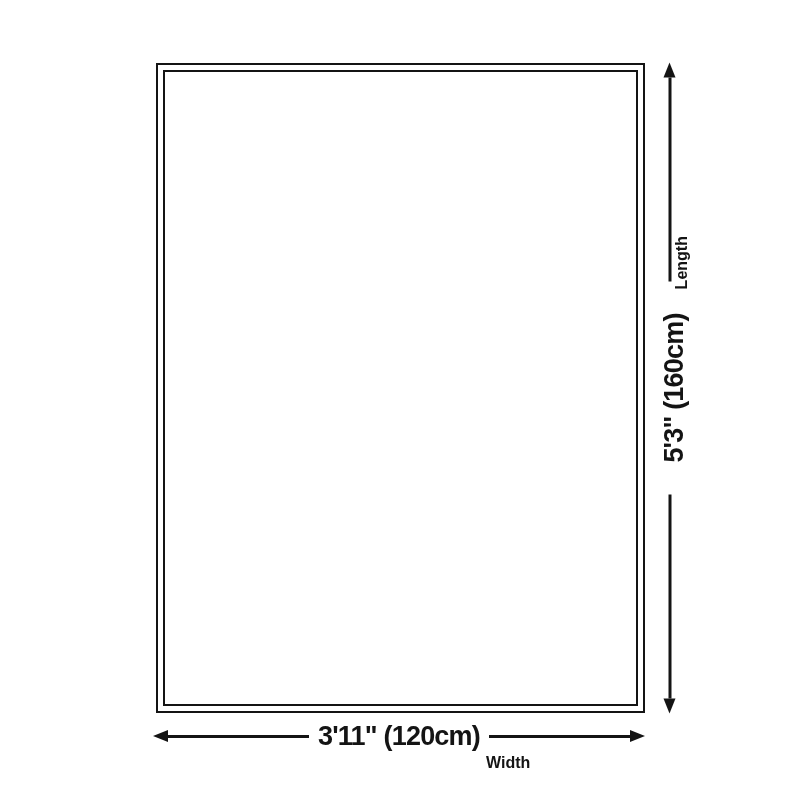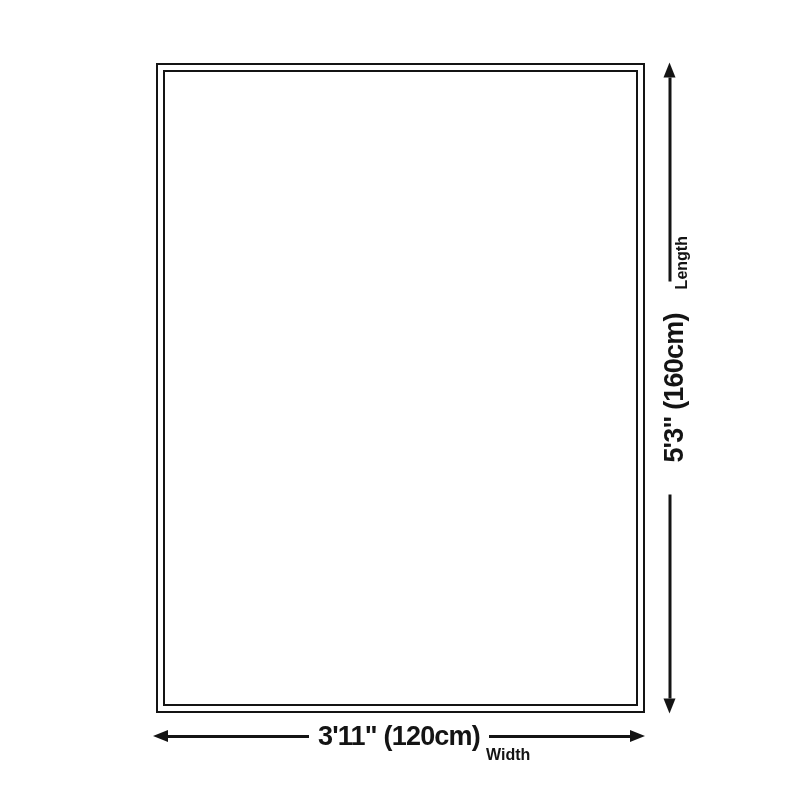--- a/index.html
+++ b/index.html
@@ -70,21 +70,21 @@
     letter-spacing: -0.8px;
     color: var(--ink);
     white-space: nowrap;
     line-height: 1;
   }
   .dim-v .dim-text { margin: 0 32px; transform: translateY(4px); }
 
   .dim-sub {
     position: absolute;
     left: -3px;
-    top: 12px;
+    top: 20px;
     font-size: 16px;
     font-weight: 700;
     color: var(--ink);
     white-space: nowrap;
     line-height: 1;
   }
   .dim-v .dim-sub { left: -8px; top: 5px; }
 </style>
 </head>
 <body>

